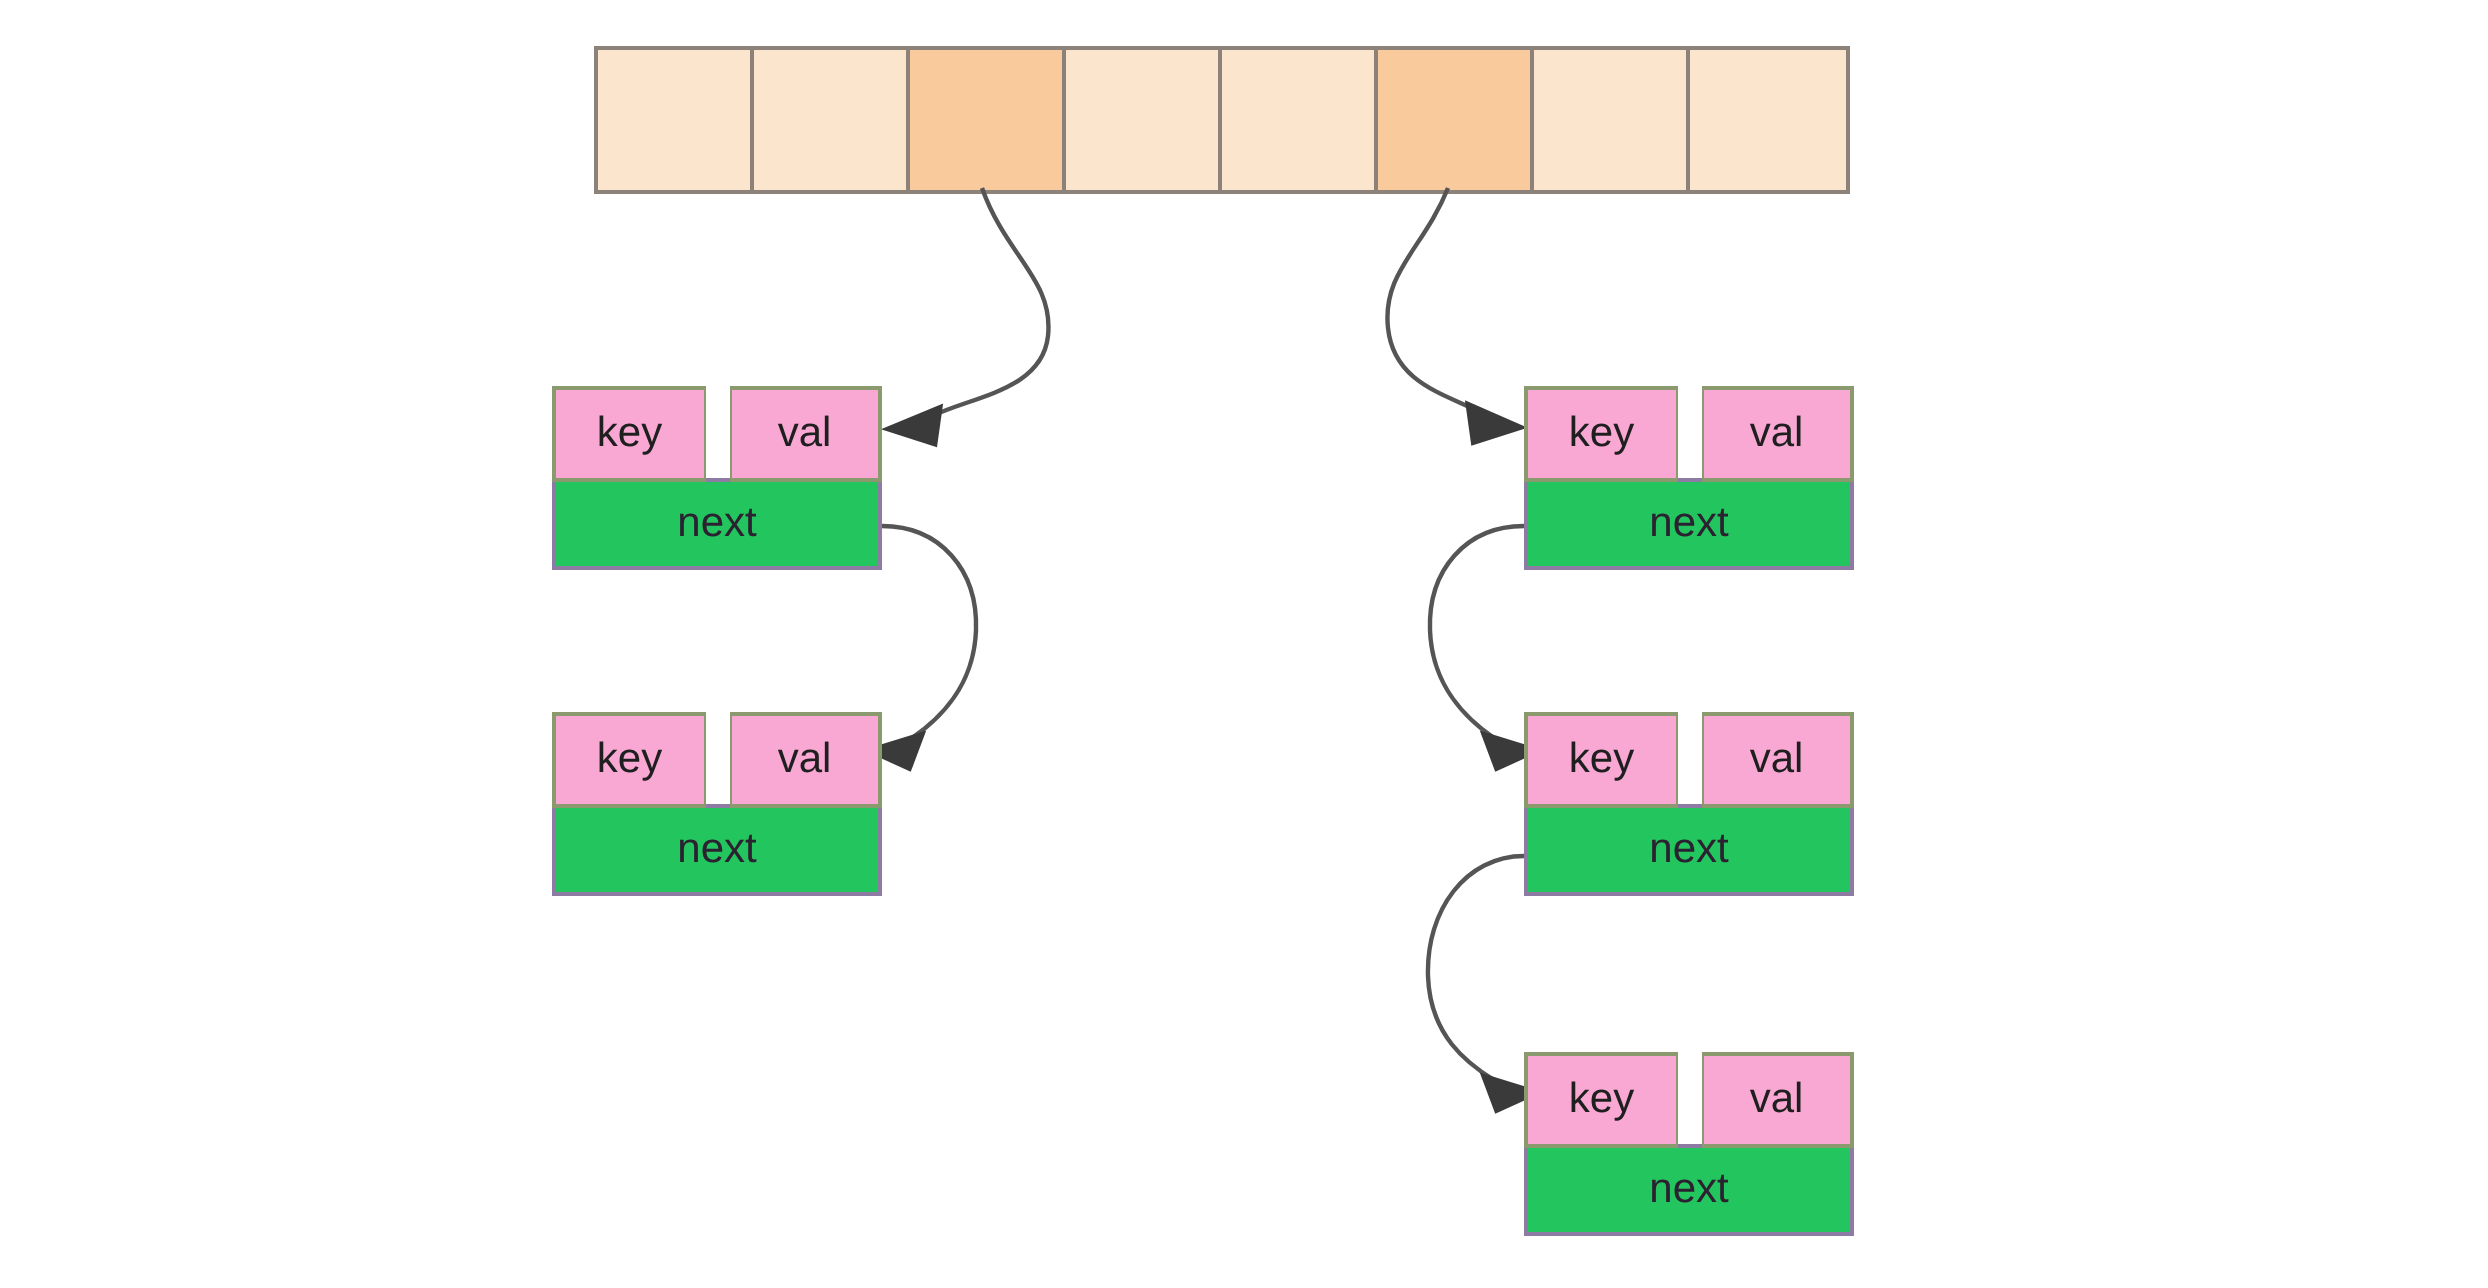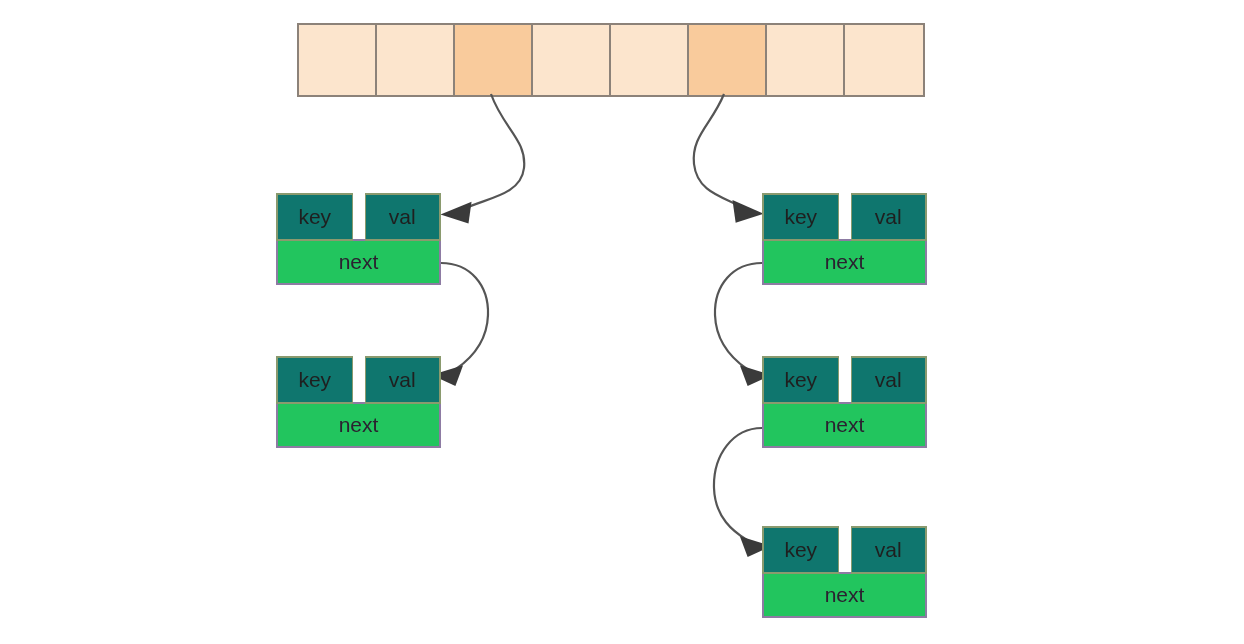--- a/index.html
+++ b/index.html
@@ -52,21 +52,21 @@
     position: absolute;
     width: 165px;
   }
   .node .kv-row {
     display: flex;
     height: 48px;
   }
   .node .kv-cell {
     flex: 1 1 50%;
     box-sizing: border-box;
-    background: #0f766e;
+    background: #f9a8d4;
     border: 2px solid #8a9a6e;
     display: flex;
     align-items: center;
     justify-content: center;
     font-size: 21px;
     color: #1f1f1f;
   }
   .node .kv-cell.key-cell {
     border-right-width: 1px;
   }

